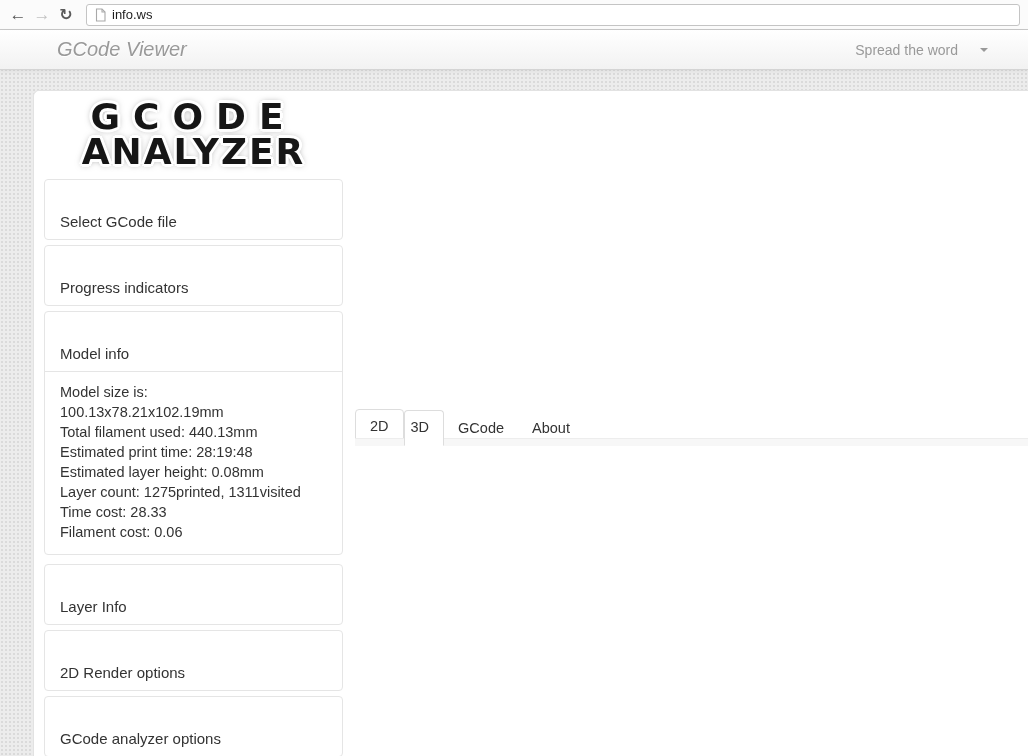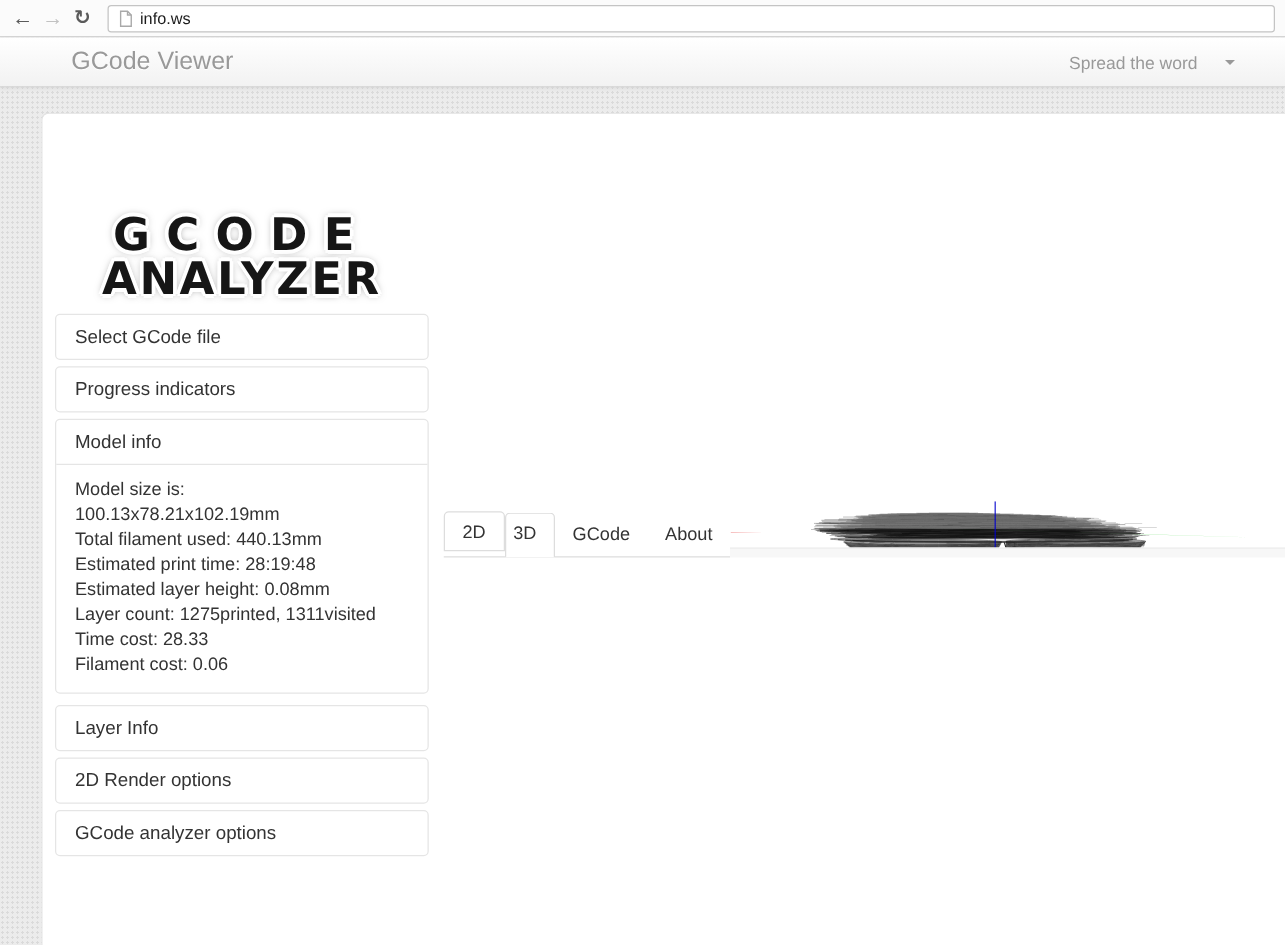--- a/index.html
+++ b/index.html
@@ -19,50 +19,50 @@
   .nav-btn.disabled { color:#c2c2c2; }
   .reload { font-size:16px; }
   .url-bar { flex:1; height:22px; margin-left:8px; background:#fff; border:1px solid #c4c4c4;
              border-radius:3px; display:flex; align-items:center; padding:0 8px; gap:6px; }
   .url-text { font-size:13px; color:#1c1c1c; }
 
   
   .navbar { height:40px; background:linear-gradient(#ffffff,#f2f2f2); border-bottom:1px solid #d4d4d4;
             box-shadow:0 1px 4px rgba(0,0,0,0.065); display:flex; align-items:center;
             padding:0 40px 0 57px; flex:0 0 auto; position:relative; z-index:5; }
-  .brand { font-size:20px; color:#999; text-shadow:0 1px 0 #fff; text-decoration:none; cursor:pointer; }
+  .brand { font-size:20px; color:#999; text-shadow:0 1px 0 #fff; text-decoration:none; cursor:pointer;font-style:italic; }
   .nav-right { margin-left:auto; font-size:14px; color:#999; cursor:pointer; display:flex; align-items:center; gap:22px; }
   .caret { width:0; height:0; border-left:4px solid transparent; border-right:4px solid transparent;
            border-top:4px solid #999; display:inline-block; }
 
   
   .content-wrap { flex:1; padding:20px 0 0 33px; display:flex; min-height:0; }
   .container-card { flex:1; background:#fff; border:1px solid #e2e2e2; border-right:none; border-bottom:none;
                     border-radius:6px 0 0 0; display:flex; min-height:0; overflow:hidden;align-items:center; }
 
   
   .sidebar { width:319px; flex:0 0 auto; padding:12px 10px 0 10px; overflow:hidden; }
   .logo { text-align:center; padding:2px 0 10px 0; font-family:"DejaVu Sans","Liberation Sans",sans-serif;
           font-weight:900; color:#161616; line-height:0.98; user-select:none;
           text-shadow:3px 0 0 #fff,-3px 0 0 #fff,0 3px 0 #fff,0 -3px 0 #fff,
                       2px 2px 0 #fff,-2px 2px 0 #fff,2px -2px 0 #fff,-2px -2px 0 #fff,
                       0 0 7px rgba(0,0,0,0.55); }
   .logo .l1 { font-size:36px; letter-spacing:13px; }
   .logo .l2 { font-size:36px; letter-spacing:2px; }
   .acc-group { border:1px solid #e5e5e5; border-radius:4px; margin-bottom:5px; background:#fff; }
   .acc-group.expanded { margin-bottom:9px; }
-  .acc-head { padding:9px 15px; font-size:15px; color:#333; cursor:pointer; }
+  .acc-head { padding:9px 15px; font-size:15px; color:#333; cursor:pointer;margin-top:24px; }
   .acc-body { border-top:1px solid #e5e5e5; padding:10px 15px 12px 15px; font-size:14.5px;
               line-height:20px; color:#333; }
 
   
   .vdivider { width:2px; background:#232329; flex:0 0 auto; }
 
   
-  .main { flex:1; display:flex; background:#fff; min-width:0; }
+  .main { flex:1; display:flex; flex-direction:column; background:#fff; min-width:0; }
   .tabs { display:flex; align-items:flex-end; border-bottom:1px solid #ddd; padding:7px 0 0 0;
           height:45px; flex:0 0 auto; list-style:none; }
   .tab { font-size:14.5px; color:#333; padding:9px 14px; cursor:pointer; margin-bottom:0; }
   .tab.boxed { border:1px solid #ddd; border-radius:4px 4px 0 0; margin-left:0; padding:8px 14px 6px 14px; margin-bottom:4px; }
   .tab.active { border:1px solid #ddd; border-bottom:1px solid #fff; border-radius:4px 4px 0 0;
                 background:#fff; margin-bottom:-1px; padding:8px 14px 10px 6px; position:relative; z-index:2; }
   .viewer { flex:1; position:relative; min-height:0; }
   .viewer svg { position:absolute; inset:0; width:100%; height:100%; display:block; }
   .viewer-footer { position:absolute; left:0; right:0; bottom:0; height:8px; background:#f7f7f7;
                    border-top:1px solid #ededed; }

